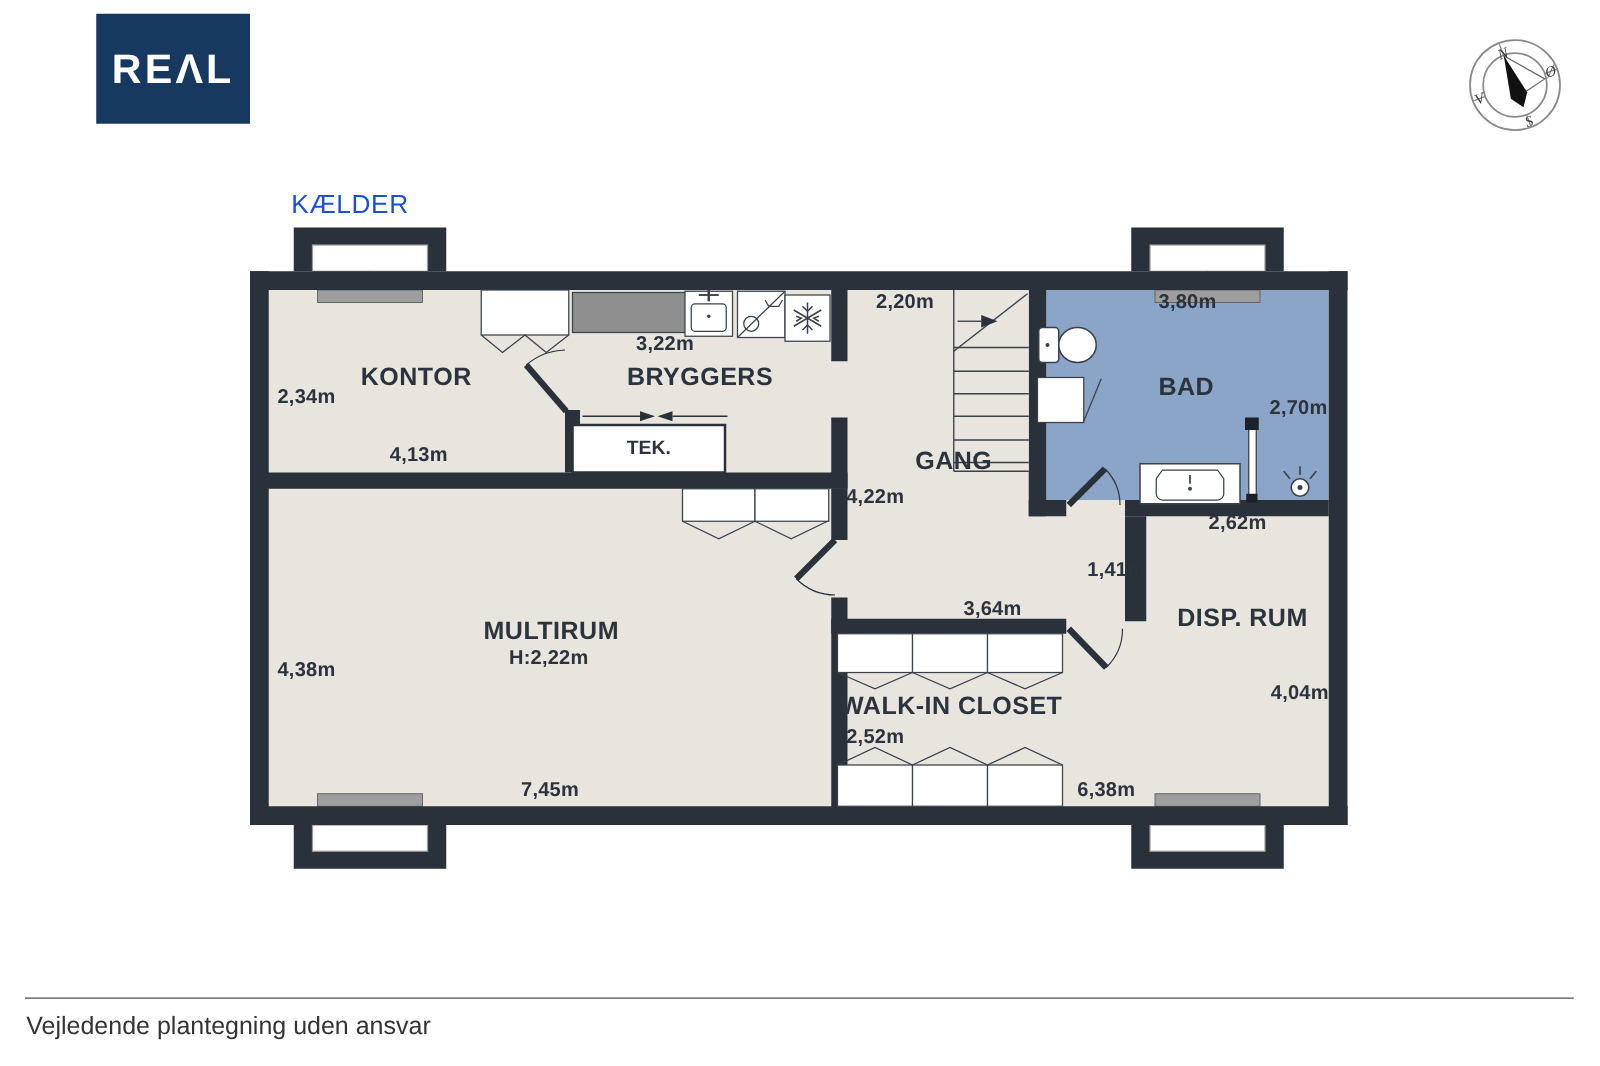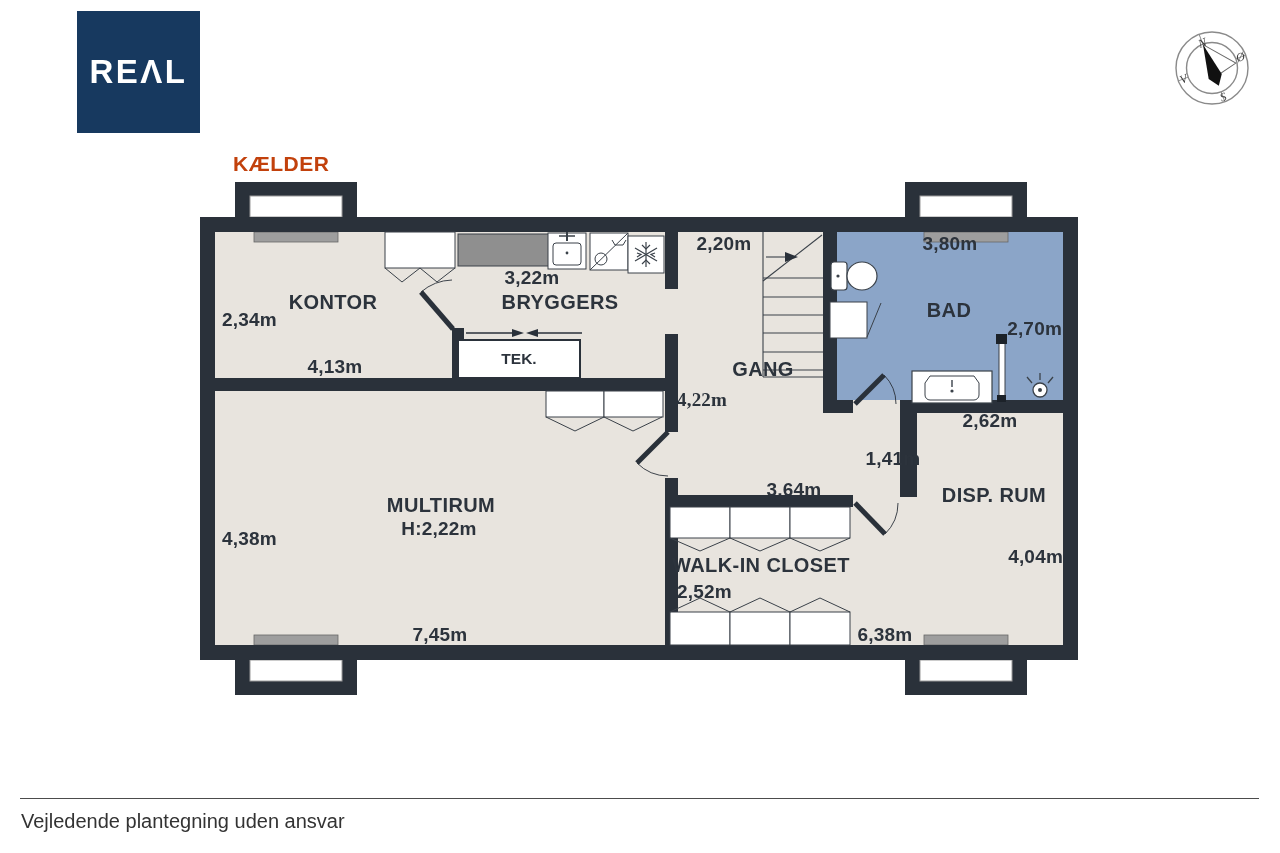--- a/index.html
+++ b/index.html
@@ -2,28 +2,28 @@
 <html><head>
 <meta charset="utf-8">
 <style>
   html,body{margin:0;padding:0;background:#fff;}
   #page{position:relative;width:1280px;height:853px;background:#ffffff;overflow:hidden;
         font-family:"Liberation Sans", sans-serif;color:#2c333c;}
   #plan-svg{position:absolute;left:0;top:0;}
   .lbl{position:absolute;white-space:nowrap;color:#2c333c;font-weight:600;line-height:1;}
   .ctr{transform:translateX(-50%);}
   .room{font-size:20px;letter-spacing:0.4px;}
-  .dim{font-size:19px;letter-spacing:0.2px;}
+  .dim{font-size:16px;letter-spacing:0.2px;}
   .small{font-size:15.5px;}
-  #logo{position:absolute;left:77px;top:11px;width:123px;height:122px;background:#17395f;
+  #logo{position:absolute;left:77px;top:11px;width:123px;height:88px;background:#17395f;
         display:flex;align-items:center;justify-content:center;}
   #logo span{color:#ffffff;font-weight:700;font-size:33px;letter-spacing:2.5px;
         font-family:"Liberation Sans",sans-serif;}
-  #floor-title{position:absolute;left:233px;top:152px;font-size:21px;font-weight:700;
-        letter-spacing:0.5px;color:#c2410c;}
+  #floor-title{position:absolute;left:233px;top:152px;font-size:21px;font-weight:400;
+        letter-spacing:0.5px;color:#1d4ed8;}
   #footer-line{position:absolute;left:20px;top:798px;width:1239px;height:1px;background:#4c4c4c;}
   #footer-text{position:absolute;left:21px;top:810px;font-size:20px;font-weight:400;color:#333;}
   #compass{position:absolute;left:1172px;top:28px;}
 </style>
 </head>
 <body>
 
 <div id="page">
 
   <div id="logo">
@@ -247,21 +247,21 @@
   <div class="lbl ctr room" style="left:949px;top:300px;">BAD</div>
   <div class="lbl ctr room" style="left:441px;top:495px;">MULTIRUM</div>
   <div class="lbl ctr room" style="left:761px;top:555px;">WALK-IN CLOSET</div>
   <div class="lbl ctr room" style="left:994px;top:485px;">DISP. RUM</div>
   <div class="lbl ctr small" style="left:519px;top:351px;">TEK.</div>
 
   <div class="lbl dim" style="left:222px;top:310px;">2,34m</div>
   <div class="lbl ctr dim" style="left:335px;top:357px;">4,13m</div>
   <div class="lbl ctr dim" style="left:532px;top:268px;">3,22m</div>
   <div class="lbl ctr dim" style="left:724px;top:234px;">2,20m</div>
-  <div class="lbl dim" style="left:677px;top:390px;font-family:Liberation Serif, serif;">4,22m</div>
+  <div class="lbl dim" style="left:677px;top:390px;">4,22m</div>
   <div class="lbl ctr dim" style="left:950px;top:234px;">3,80m</div>
   <div class="lbl dim" style="right:218px;top:319px;text-align:center;">2,70m</div>
   <div class="lbl ctr dim" style="left:990px;top:411px;">2,62m</div>
   <div class="lbl ctr dim" style="left:893px;top:449px;">1,41m</div>
   <div class="lbl dim" style="right:217px;top:547px;">4,04m</div>
   <div class="lbl ctr dim" style="left:794px;top:480px;">3,64m</div>
   <div class="lbl dim" style="left:677px;top:582px;">2,52m</div>
   <div class="lbl ctr dim" style="left:885px;top:625px;">6,38m</div>
   <div class="lbl ctr dim" style="left:439px;top:519px;">H:2,22m</div>
   <div class="lbl dim" style="left:222px;top:529px;">4,38m</div>

